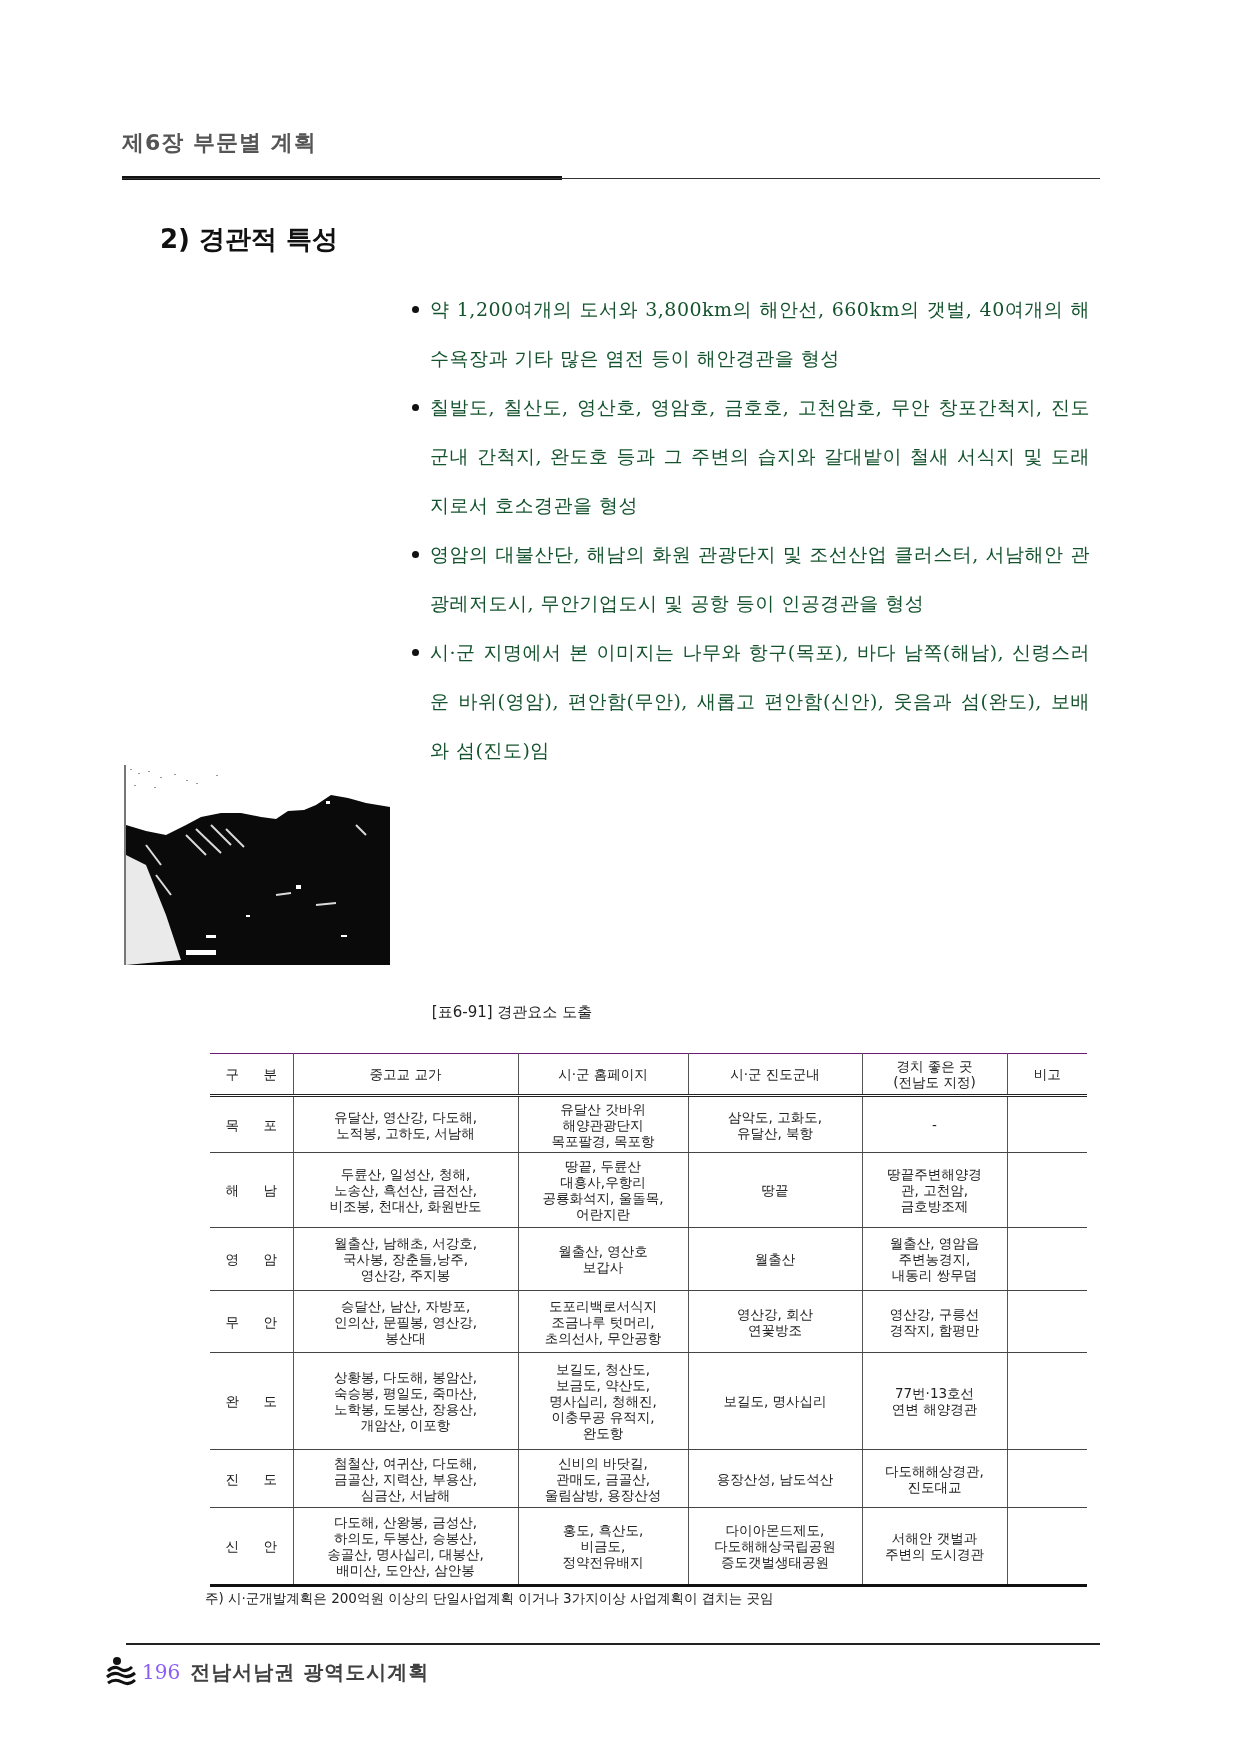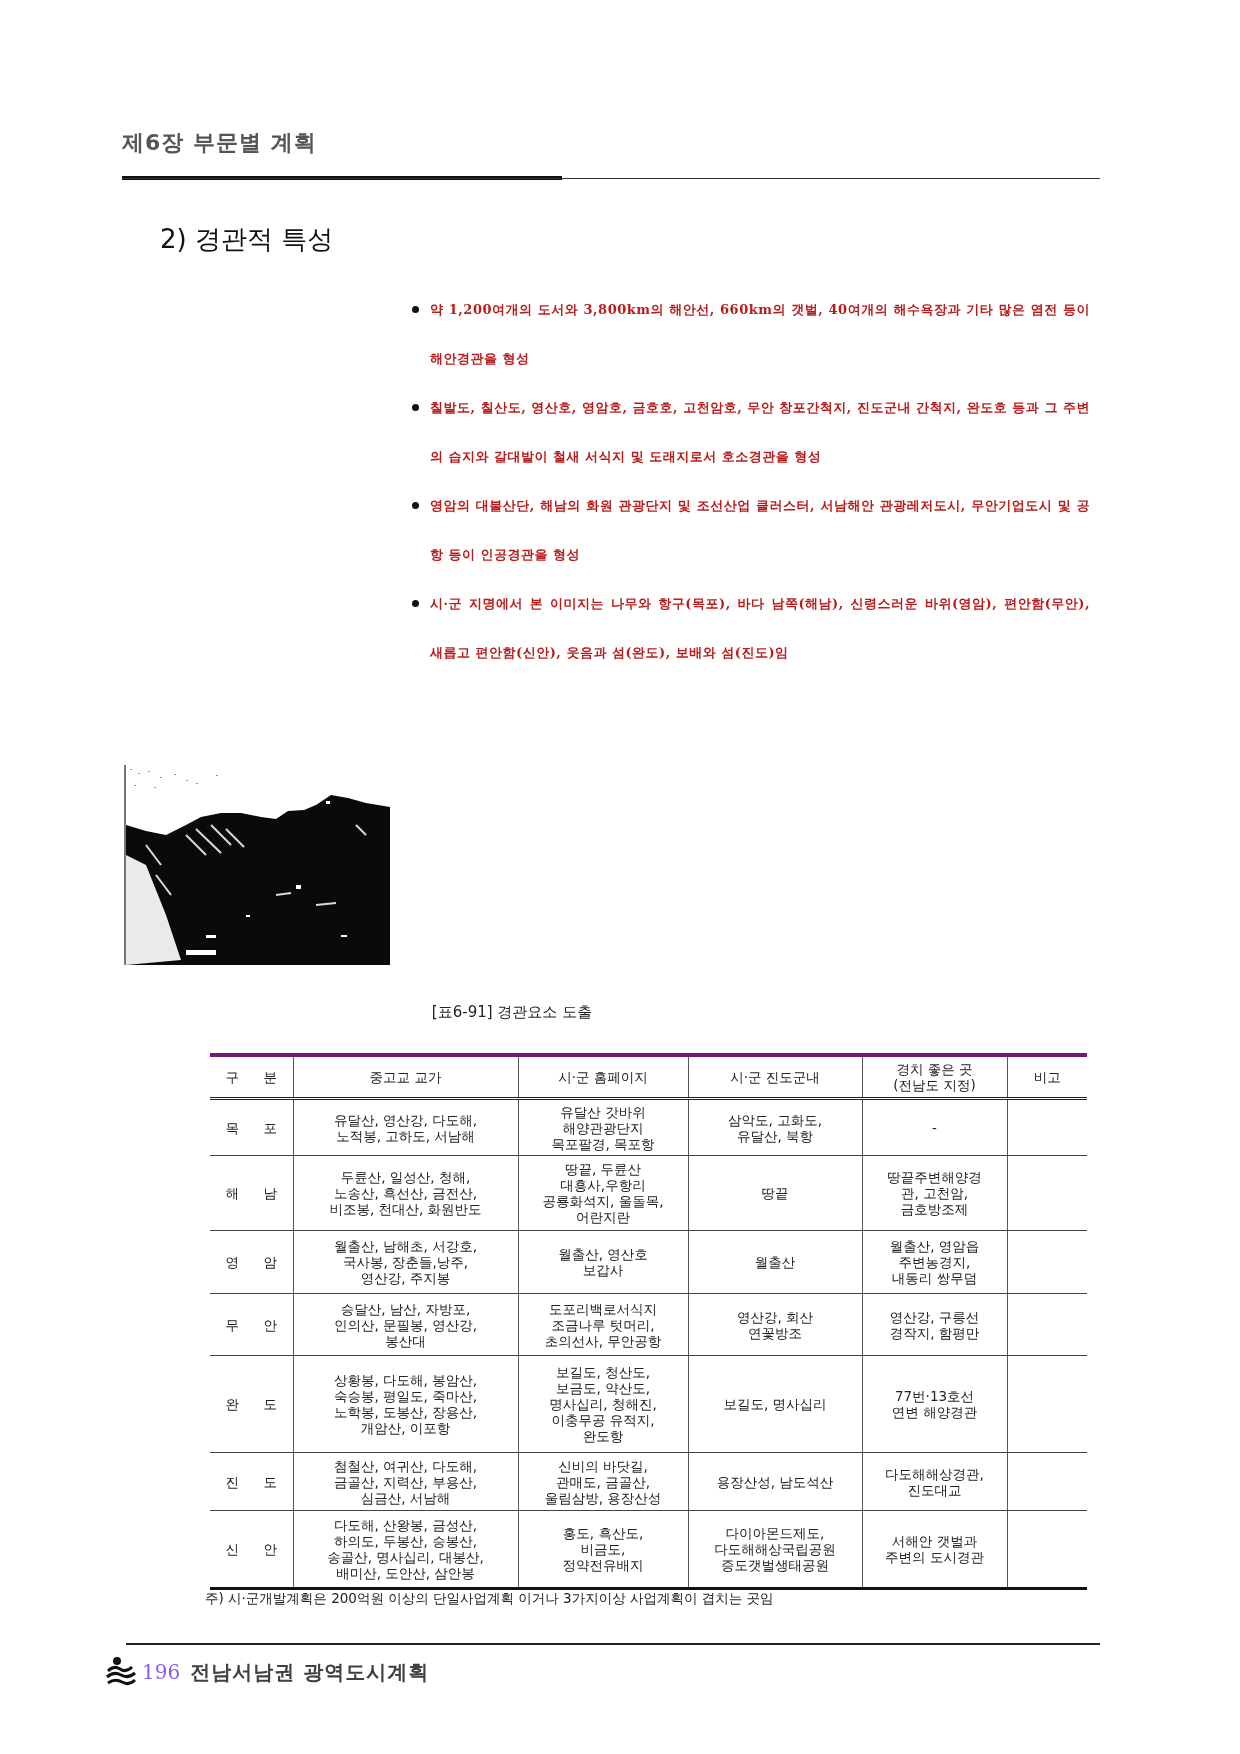--- a/index.html
+++ b/index.html
@@ -13,48 +13,48 @@
     color: #555; letter-spacing: 1px;
   }
   .header-rule-thick {
     position: absolute; left: 122px; top: 176px; width: 440px; height: 4px; background: #111;
   }
   .header-rule-thin {
     position: absolute; left: 122px; top: 178px; width: 978px; height: 1px; background: #333;
   }
   .section-heading {
     position: absolute; left: 160px; top: 222px;
-    font-family: "DejaVu Sans", sans-serif; font-size: 26px; font-weight: normal; color: #111; text-align: center;
+    font-family: "DejaVu Sans", sans-serif; font-size: 26px; font-weight: bold; color: #111; text-align: center;
   }
   .bullets {
     position: absolute; left: 430px; top: 285px; width: 660px;
     margin: 0; padding: 0; list-style: none;
   }
   .bullets li {
-    position: relative; font-size: 13px; line-height: 49px; text-align: justify;
-    text-align-last: left; letter-spacing: 0.5px; color: #b91c1c; font-weight: bold;
+    position: relative; font-size: 19px; line-height: 49px; text-align: justify;
+    text-align-last: left; letter-spacing: 0.5px; color: #14532d;
   }
   .bullets li::before {
     content: ""; position: absolute; left: -18px; top: 21px;
     width: 7px; height: 7px; border-radius: 50%; background: #111;
   }
   .photo {
     position: absolute; left: 124px; top: 765px; width: 264px; height: 200px;
     background: #fff; overflow: hidden; border-left: 2px solid #777;
   }
   .photo svg { display: block; }
   .table-caption {
     position: absolute; left: 0; width: 1024px; top: 1003px; text-align: center;
     font-family: "DejaVu Sans", sans-serif; font-size: 15px; color: #222;
   }
   table.landscape {
     position: absolute; left: 210px; top: 1053px; width: 877px;
     border-collapse: collapse; table-layout: fixed;
     font-family: "DejaVu Sans", sans-serif; font-size: 13.5px; color: #222;
-    border-top: 4px solid #701a75; border-bottom: 3px solid #111;
+    border-top: 1px solid #701a75; border-bottom: 3px solid #111;
   }
   table.landscape th, table.landscape td {
     border-left: 1px solid #555; border-right: 1px solid #555;
     border-bottom: 1px solid #444; text-align: center; vertical-align: middle;
     padding: 1px 3px; line-height: 16px; font-weight: normal;
   }
   table.landscape th { border-bottom: 3px double #222; height: 38px; }
   table.landscape tr > *:first-child { border-left: none; }
   table.landscape tr > *:last-child { border-right: none; }
   .cell-line { display: block; white-space: nowrap; }

